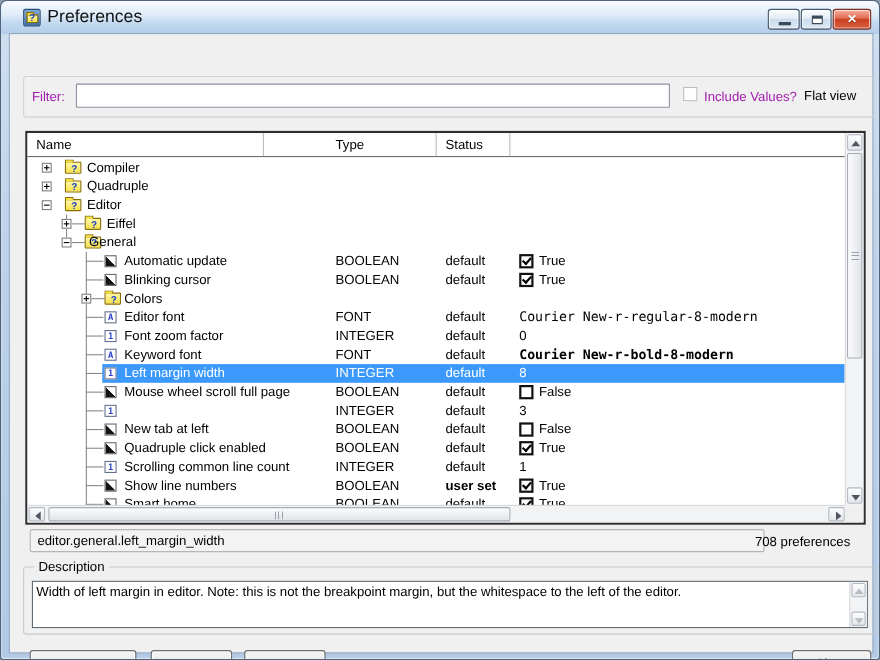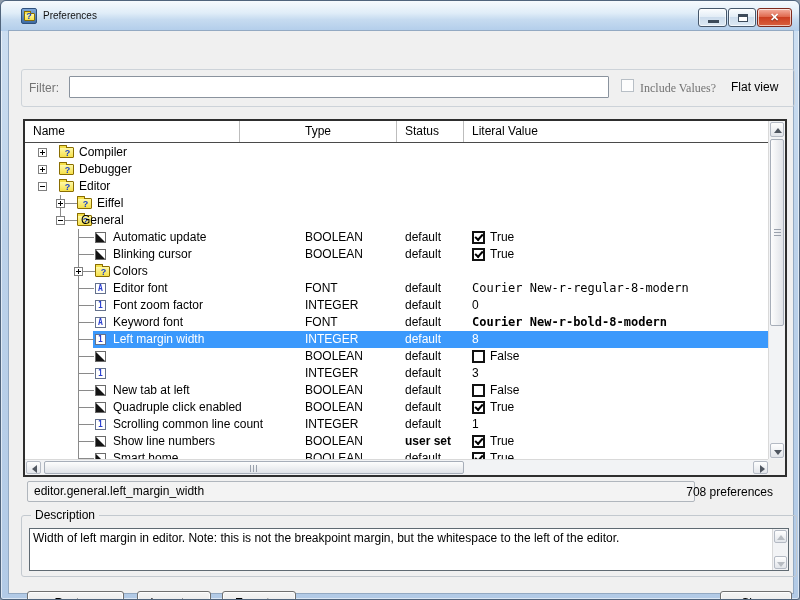--- a/index.html
+++ b/index.html
@@ -16,39 +16,39 @@
     background:linear-gradient(180deg,#f6fafd 0%,#e0edf8 40%,#c6dbf0 62%,#b2cdea 100%);
     border-radius:6px 6px 0 0;}
   .title-icon{position:absolute;left:20px;top:7px;width:16px;height:16px;
     background:linear-gradient(180deg,#7ea7d8,#3e6ca4);border:1px solid #2d4f7c;border-radius:2px;}
   .title-icon .tf{position:absolute;left:2px;top:4px;width:11px;height:8px;
     background:linear-gradient(#fff9a8,#f7e24a);border:1px solid #8a6d00;border-radius:1px;}
   .title-icon .tf::before{content:"";position:absolute;top:-3px;left:-1px;width:5px;height:2px;
     background:#f7e24a;border:1px solid #8a6d00;border-bottom:none;}
   .title-icon .q{position:absolute;left:0;right:0;top:3px;text-align:center;
     font:bold 9px "Liberation Sans",sans-serif;color:#1c43c8;line-height:9px;}
-  .title-text{position:absolute;left:42px;top:0;line-height:30px;font-size:10px;color:#111;}
+  .title-text{position:absolute;left:42px;top:0;line-height:30px;font-size:16px;color:#111;}
   .winbtn{position:absolute;top:7px;height:19px;border:1px solid #46576b;border-radius:3px;
     box-shadow:inset 0 0 0 1px rgba(255,255,255,.65);cursor:default;}
   .btn-min{left:697px;width:29px;background:linear-gradient(#fbfdfe,#e3edf6 45%,#ccdcec 50%,#dde9f4);}
   .btn-max{left:727px;width:28px;background:linear-gradient(#fbfdfe,#e3edf6 45%,#ccdcec 50%,#dde9f4);}
   .btn-close{left:756px;width:35px;background:linear-gradient(#f5b0a1,#e06a50 45%,#cc3f22 50%,#d8603f);border-color:#7e2a1d;}
   .glyph-min{position:absolute;left:9px;top:11px;width:11px;height:3px;background:#3c4a5a;}
   .glyph-max{position:absolute;left:9px;top:5px;width:10px;height:8px;border:1px solid #3c4a5a;border-top-width:3px;background:#fff;}
   .glyph-close{position:absolute;left:0;right:0;top:2px;text-align:center;color:#fff;font:bold 11px "Liberation Sans",sans-serif;text-shadow:0 1px 1px rgba(0,0,0,.4);}
   
   .client{position:absolute;left:8px;top:30px;width:784px;height:562px;background:#f0f0f0;box-shadow:0 0 0 1px #93a9c2;}
   
   .filter-box{position:absolute;left:12px;top:38px;width:774px;height:38px;border:1px solid #cdd3d9;border-radius:3px;}
-  .lbl-gray{color:#737373;}
+  .lbl-gray{color:#a21caf;}
   .filter-label{position:absolute;left:20px;top:50px;}
   .filter-input{position:absolute;left:60px;top:45px;width:540px;height:22px;border:1px solid #8a939e;background:#fff;
     font-family:"Liberation Sans",sans-serif;font-size:12px;padding:0 4px;border-radius:1px;}
   .inc-cb{position:absolute;left:612px;top:48px;width:13px;height:13px;border:1px solid #b8bfc6;background:#fdfdfd;}
-  .inc-label{position:absolute;left:631px;top:50px;font-family:Liberation Serif, serif;}
+  .inc-label{position:absolute;left:631px;top:50px;}
   .flat-view{position:absolute;left:722px;top:49px;color:#000;cursor:default;}
   
   .grid{position:absolute;left:14px;top:88px;width:764px;height:358px;background:#fff;border:2px solid #2e2e2e;}
   .grid-inner{position:absolute;left:0;top:0;width:760px;height:354px;}
   .ghead{position:absolute;left:0;top:0;width:743px;height:22px;background:#fff;border-bottom:1px solid #4a4a4a;}
   .gcol{position:absolute;top:0;height:21px;line-height:21px;border-right:1px solid #bdbdbd;overflow:hidden;white-space:nowrap;}
   .grows{position:absolute;left:0;top:22px;width:743px;height:316px;overflow:hidden;background:#fff;}
   .row{position:absolute;left:0;height:17px;width:743px;}
   .row span{white-space:nowrap;}
   .sel-bg{position:absolute;left:68px;top:0;width:675px;height:17px;background:#3b99fc;}
@@ -134,38 +134,37 @@
     <span class="inc-cb"></span>
     <span class="inc-label lbl-gray">Include Values?</span>
     <span class="flat-view">Flat view</span>
 
     <div class="grid">
       <div class="grid-inner">
         <div class="ghead">
             <span class="gcol" style="left: 0px; width: 215px; padding-left: 8px;">Name</span>
             <span class="gcol" style="left: 271px; width: 101px; padding-left: 9px;">Type</span>
             <span class="gcol" style="left: 372px; width: 67px; padding-left: 8px;">Status</span>
-            <span class="gcol" style="left: 439px; width: 304px; padding-left: 8px; border-right: none;">Literal Value</span>
           </div>
         <div class="grows">
             <span class="tline" style="left: 35px; top: 52px; width: 1px; height: 26px;"></span>
             <span class="tline" style="left: 53px; top: 86px; width: 1px; height: 230px;"></span>
             <div class="row" style="top: 1px;">
               <span class="exp plus" style="left: 13px;"></span>
               <span class="folder" style="left: 34px;">
                 <span class="q">?</span>
               </span>
               <span class="cell" style="left: 54px;">Compiler</span>
             </div>
             <div class="row" style="top: 18px;">
               <span class="exp plus" style="left: 13px;"></span>
               <span class="folder" style="left: 34px;">
                 <span class="q">?</span>
               </span>
-              <span class="cell" style="left: 54px;">Debugger</span>
+              <span class="cell" style="left: 54px;">Quadruple</span>
             </div>
             <div class="row" style="top: 35px;">
               <span class="exp minus" style="left: 13px;"></span>
               <span class="folder" style="left: 34px;">
                 <span class="q">?</span>
               </span>
               <span class="cell" style="left: 54px;">Editor</span>
             </div>
             <div class="row" style="top: 52px;">
               <span class="tline" style="left: 40px; top: 8px; width: 12px; height: 1px;"></span>
@@ -238,20 +237,21 @@
               <span class="tline" style="left: 53px; top: 8px; width: 16px; height: 1px;"></span>
               <span class="ticon" style="left: 70px;">1</span>
               <span class="cell white" style="left: 88px;">Left margin width</span>
               <span class="cell white" style="left: 280px;">INTEGER</span>
               <span class="cell white" style="left: 380px;">default</span>
               <span class="cell white" style="left: 447px;">8</span>
             </div>
             <div class="row" style="top: 205px;">
               <span class="tline" style="left: 53px; top: 8px; width: 16px; height: 1px;"></span>
               <span class="ticon bool" style="left: 70px;"></span>
+              <span class="cell" style="left: 88px;">Mouse wheel scroll full page</span>
               <span class="cell" style="left: 280px;">BOOLEAN</span>
               <span class="cell" style="left: 380px;">default</span>
               <span class="vcb" style="left: 447px;"></span>
               <span class="cell" style="left: 465px;">False</span>
             </div>
             <div class="row" style="top: 222px;">
               <span class="tline" style="left: 53px; top: 8px; width: 16px; height: 1px;"></span>
               <span class="ticon" style="left: 70px;">1</span>
               <span class="cell" style="left: 280px;">INTEGER</span>
               <span class="cell" style="left: 380px;">default</span>

